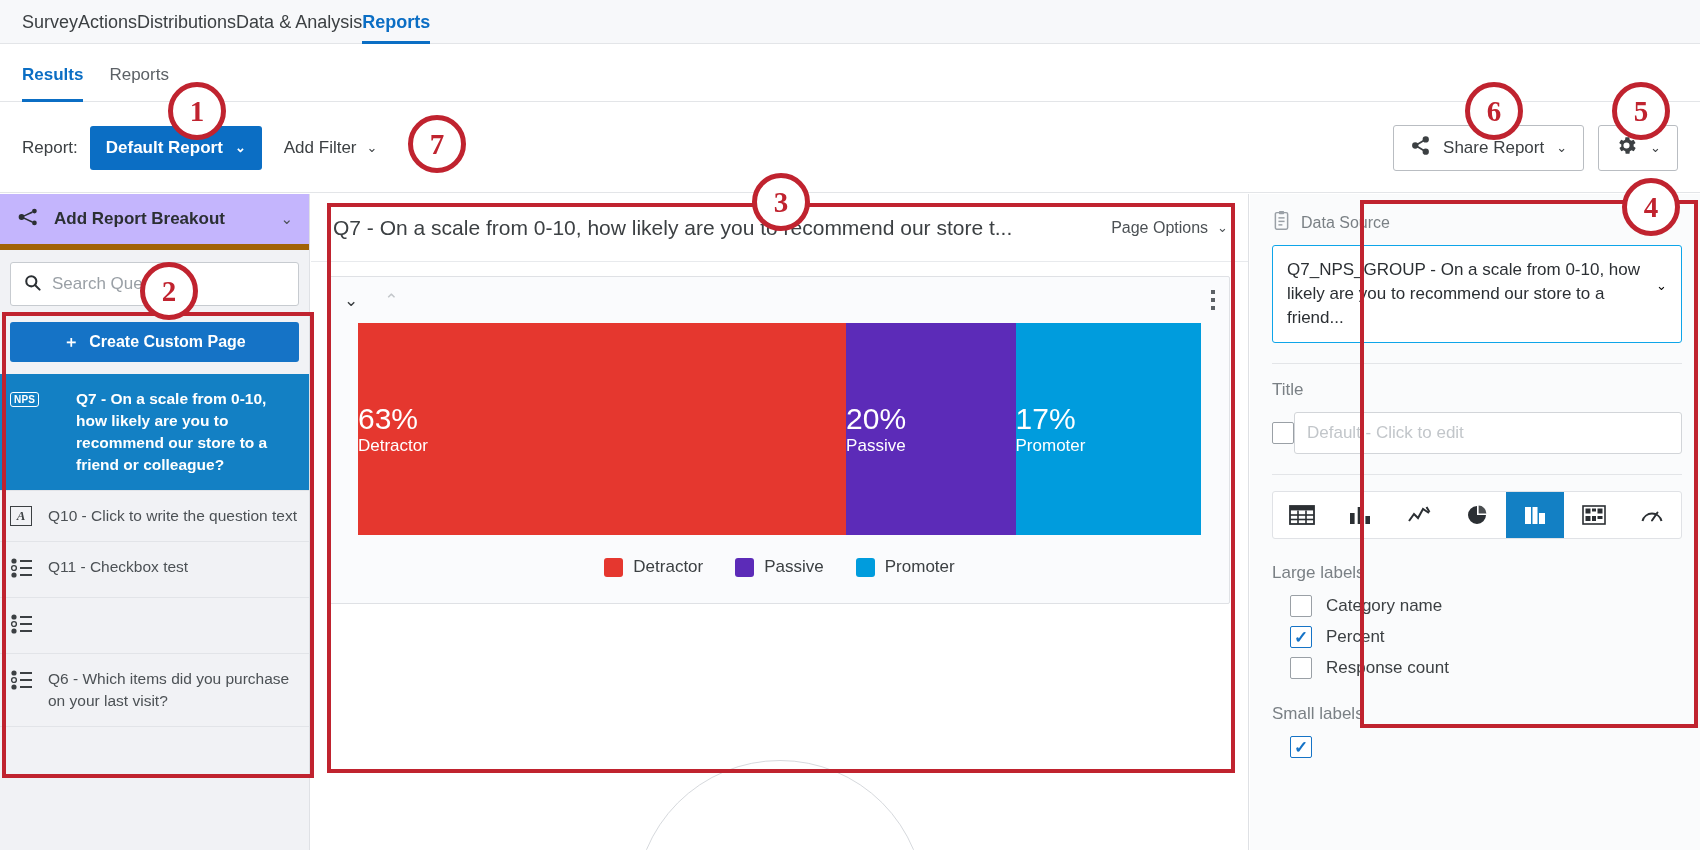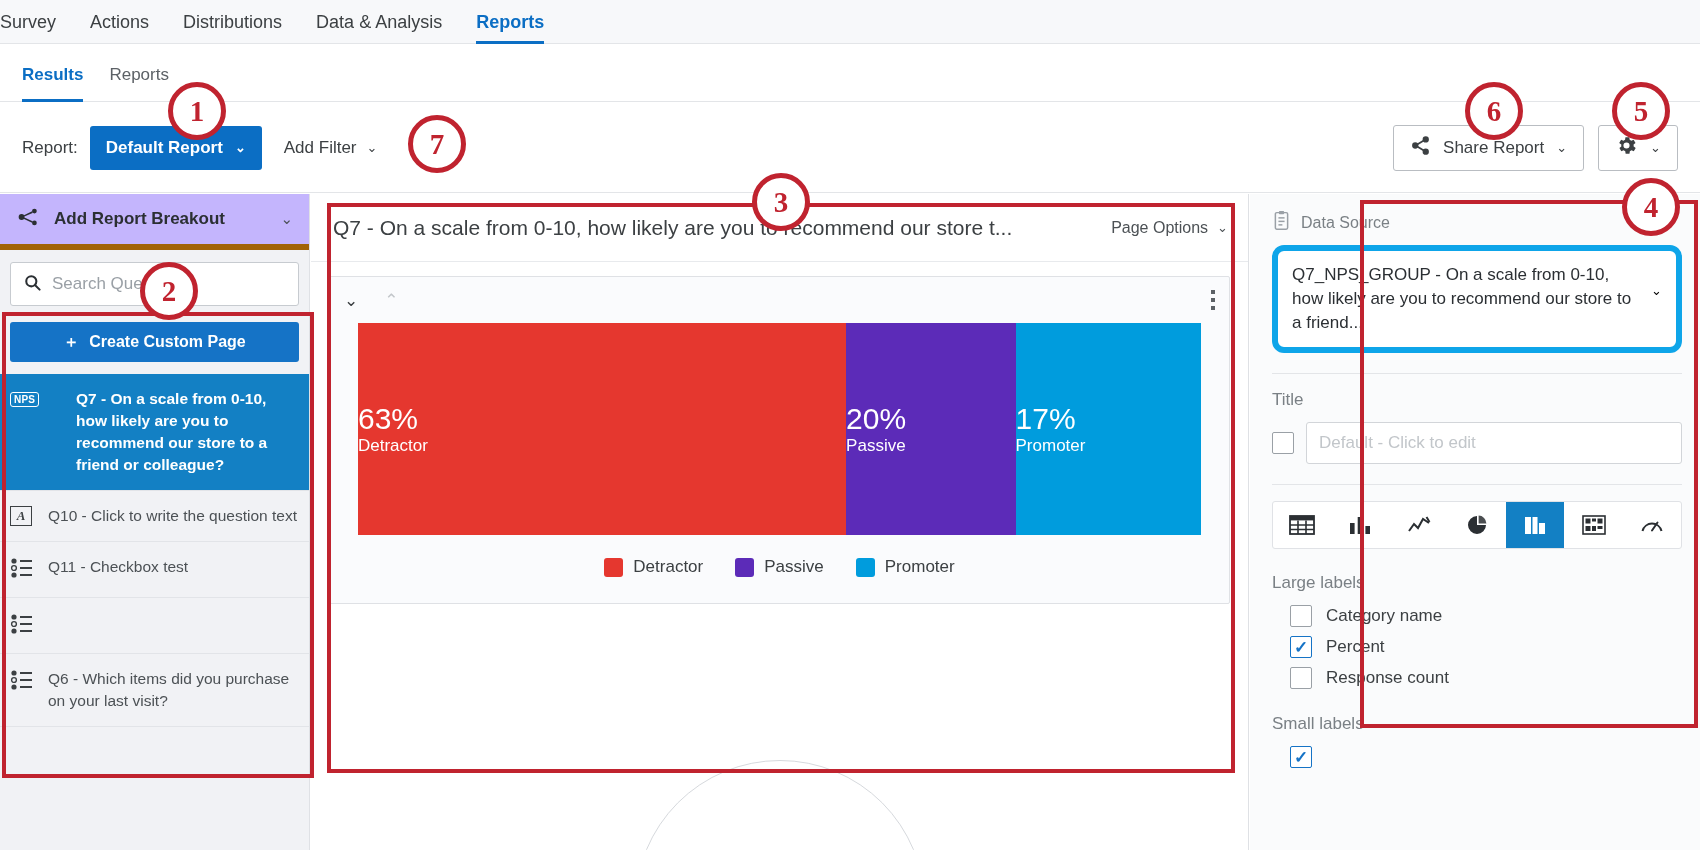--- a/index.html
+++ b/index.html
@@ -7,21 +7,21 @@
     width: 1700px; height: 850px;
     font-family: "Liberation Sans", sans-serif;
     background: #ffffff; overflow: hidden;
   }
   #root { position: relative; width: 1700px; height: 850px; }
 
   
   .topnav {
     position: absolute; top: 0; left: 0; width: 1700px; height: 44px;
     background: #f7f8fa; border-bottom: 1px solid #e3e5e8;
-    display: flex; align-items: center; gap: 34px;
+    display: flex; align-items: center; padding-left: 22px; 
   }
   .topnav-item {
     font-size: 18px; color: #3c4043; height: 44px; line-height: 44px;
     position: relative; white-space: nowrap;
   }
   .topnav-item.active { color: #0b6ec4; font-weight: bold; }
   .topnav-item.active::after {
     content: ""; position: absolute; left: 0; right: 0; bottom: 0;
     height: 3px; background: #0b6ec4;
   }
@@ -166,28 +166,28 @@
   
   .rightpanel {
     position: absolute; top: 194px; left: 1250px; width: 450px; height: 656px;
     background: #fafbfc; padding: 16px 18px 0 22px; overflow: hidden;
   }
   .sec-head {
     display: flex; align-items: center; gap: 10px;
     font-size: 16px; color: #7a8085; margin-bottom: 10px;
   }
   .ds-select {
-    border: 6px solid #0ea5e9; border-radius: 12px; background: #fff;
+    border: 1px solid #0ea5e9; border-radius: 3px; background: #fff;
     padding: 12px 14px; display: flex; align-items: flex-start; gap: 10px;
     cursor: pointer;
   }
   .ds-text { font-size: 17px; color: #2b2f33; line-height: 1.42; flex: 1; }
   .divider { height: 1px; background: #e3e5e8; margin: 20px 0 16px; }
   .sec-label { font-size: 17px; color: #7a8085; margin-bottom: 12px; }
-  .title-row { display: flex; align-items: center; gap: 12px; }
+  .title-row { display: flex; align-items: center; gap: 0; }
   .cbox {
     width: 22px; height: 22px; border: 1.6px solid #9aa0a6; background: #fff;
     border-radius: 2px; flex: 0 0 auto; cursor: pointer;
     display: flex; align-items: center; justify-content: center;
   }
   .cbox.checked { border-color: #1573c6; }
   .cbox.checked::after {
     content: "✓"; color: #1573c6; font-size: 17px; font-weight: bold; line-height: 1;
   }
   .title-input {

